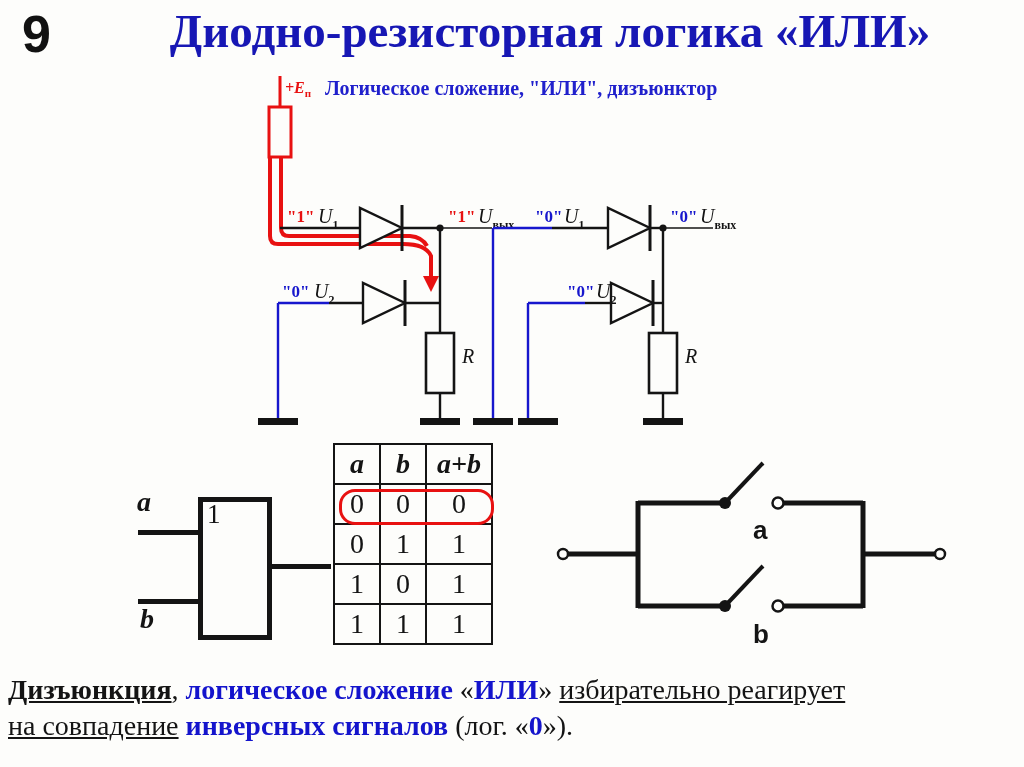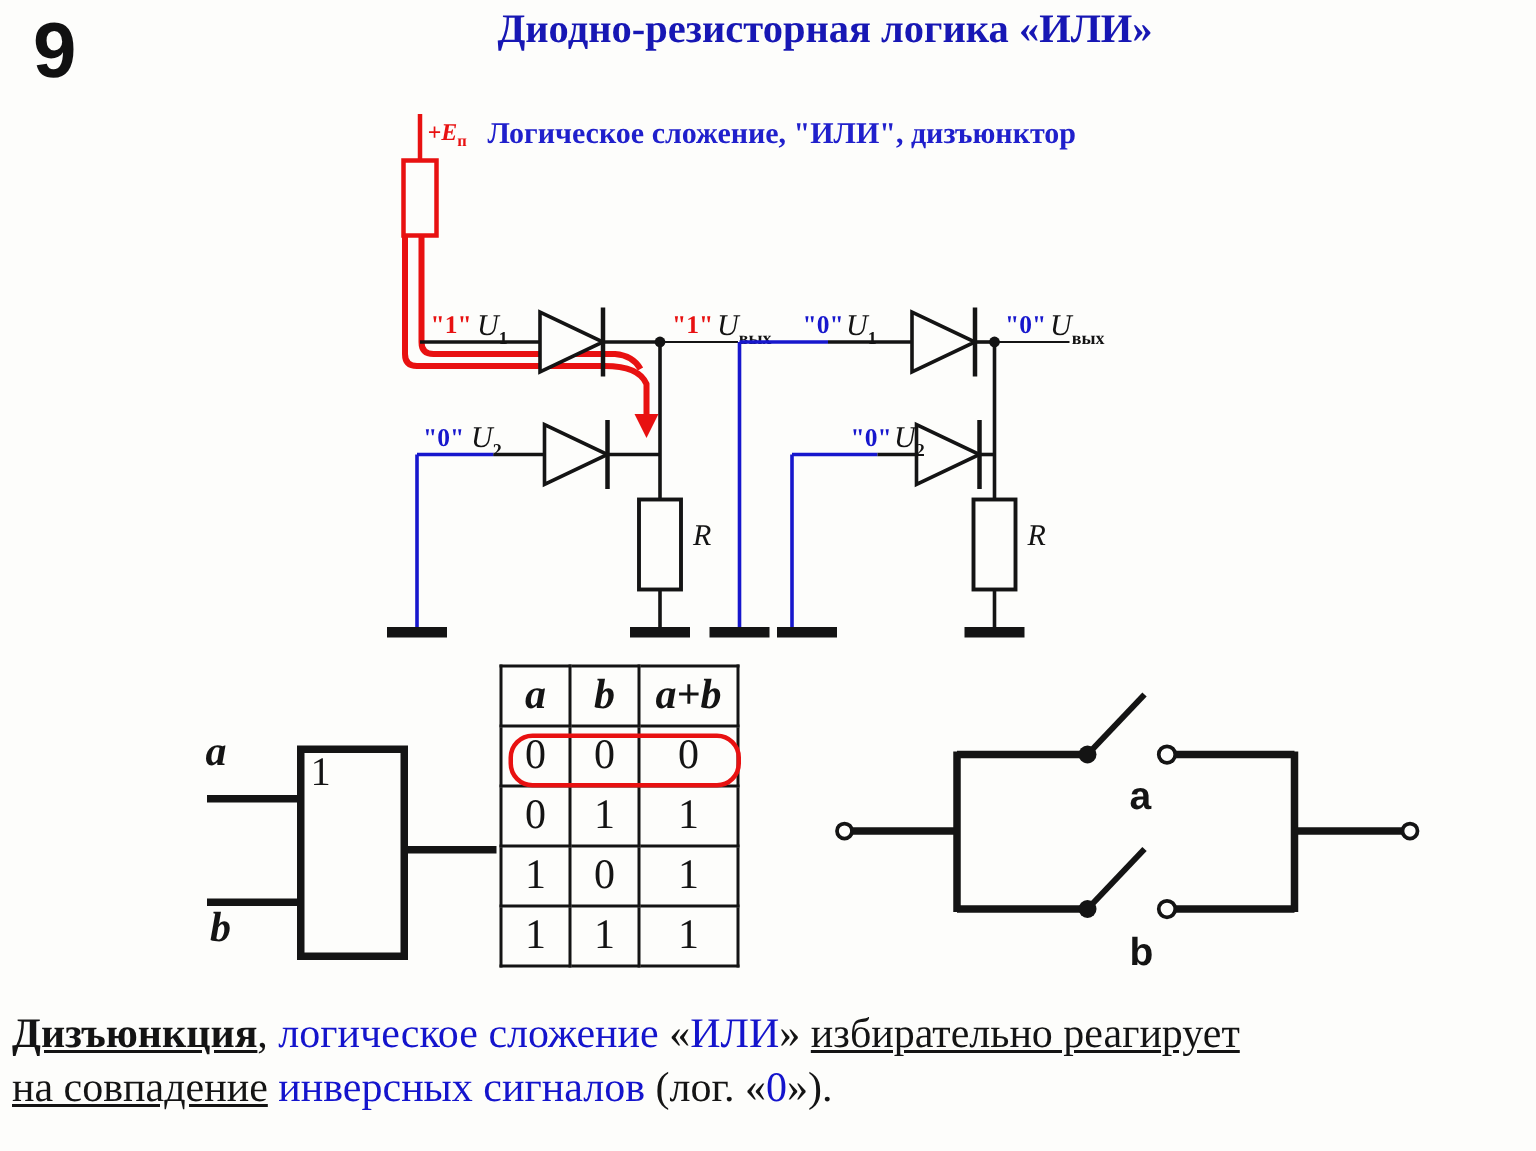--- a/index.html
+++ b/index.html
@@ -7,21 +7,21 @@
     width:1024px;height:767px;position:relative;overflow:hidden;
     background:#fdfdfb;font-family:"Liberation Serif",serif;color:#141414;
   }
   .abs{position:absolute;}
   #slide-number{
     left:22px;top:4px;font-family:"Liberation Sans",sans-serif;
     font-weight:bold;font-size:52px;color:#111;
   }
   #slide-title{
     left:100px;top:4px;width:900px;text-align:center;
-    font-weight:bold;font-size:27px;color:#1717b4;letter-spacing:0px;
+    font-weight:bold;font-size:47px;color:#1717b4;letter-spacing:0px;
   }
   
   #circuit-svg{left:230px;top:60px;}
   text{font-family:"Liberation Serif",serif;}
   .lvl{font-weight:bold;font-size:17px;}
   .uvar{font-style:italic;font-size:20px;fill:#141414;}
   .usub{font-size:12px;font-style:normal;font-weight:bold;}
   .rlab{font-style:italic;font-size:20px;fill:#141414;}
   
   #gate-rect{left:198px;top:497px;width:64px;height:133px;border:5px solid #141414;background:#fdfdfb;}
@@ -41,21 +41,21 @@
     border:3px solid #e81111;border-radius:16px;background:transparent;
   }
   
   #switch-svg{left:550px;top:455px;}
   .sw-label{font-family:"Liberation Sans",sans-serif;font-weight:bold;font-size:26px;fill:#141414;}
   
   #bottom-text{
     left:8px;top:672px;width:1008px;font-size:28px;line-height:36px;color:#141414;
   }
   .b-black{font-weight:bold;text-decoration:underline;}
-  .b-blue{font-weight:normal;color:#1414cc;}
+  .b-blue{font-weight:bold;color:#1414cc;}
   .u-line{text-decoration:underline;margin-top:24px;}
 </style>
 </head>
 <body>
 
 <div class="abs" id="slide-number">9</div>
 
 <div class="abs" id="slide-title">Диодно-резисторная логика «ИЛИ»</div>
 
 <svg id="circuit-svg" class="abs" width="600" height="380" viewBox="0 0 600 380">

